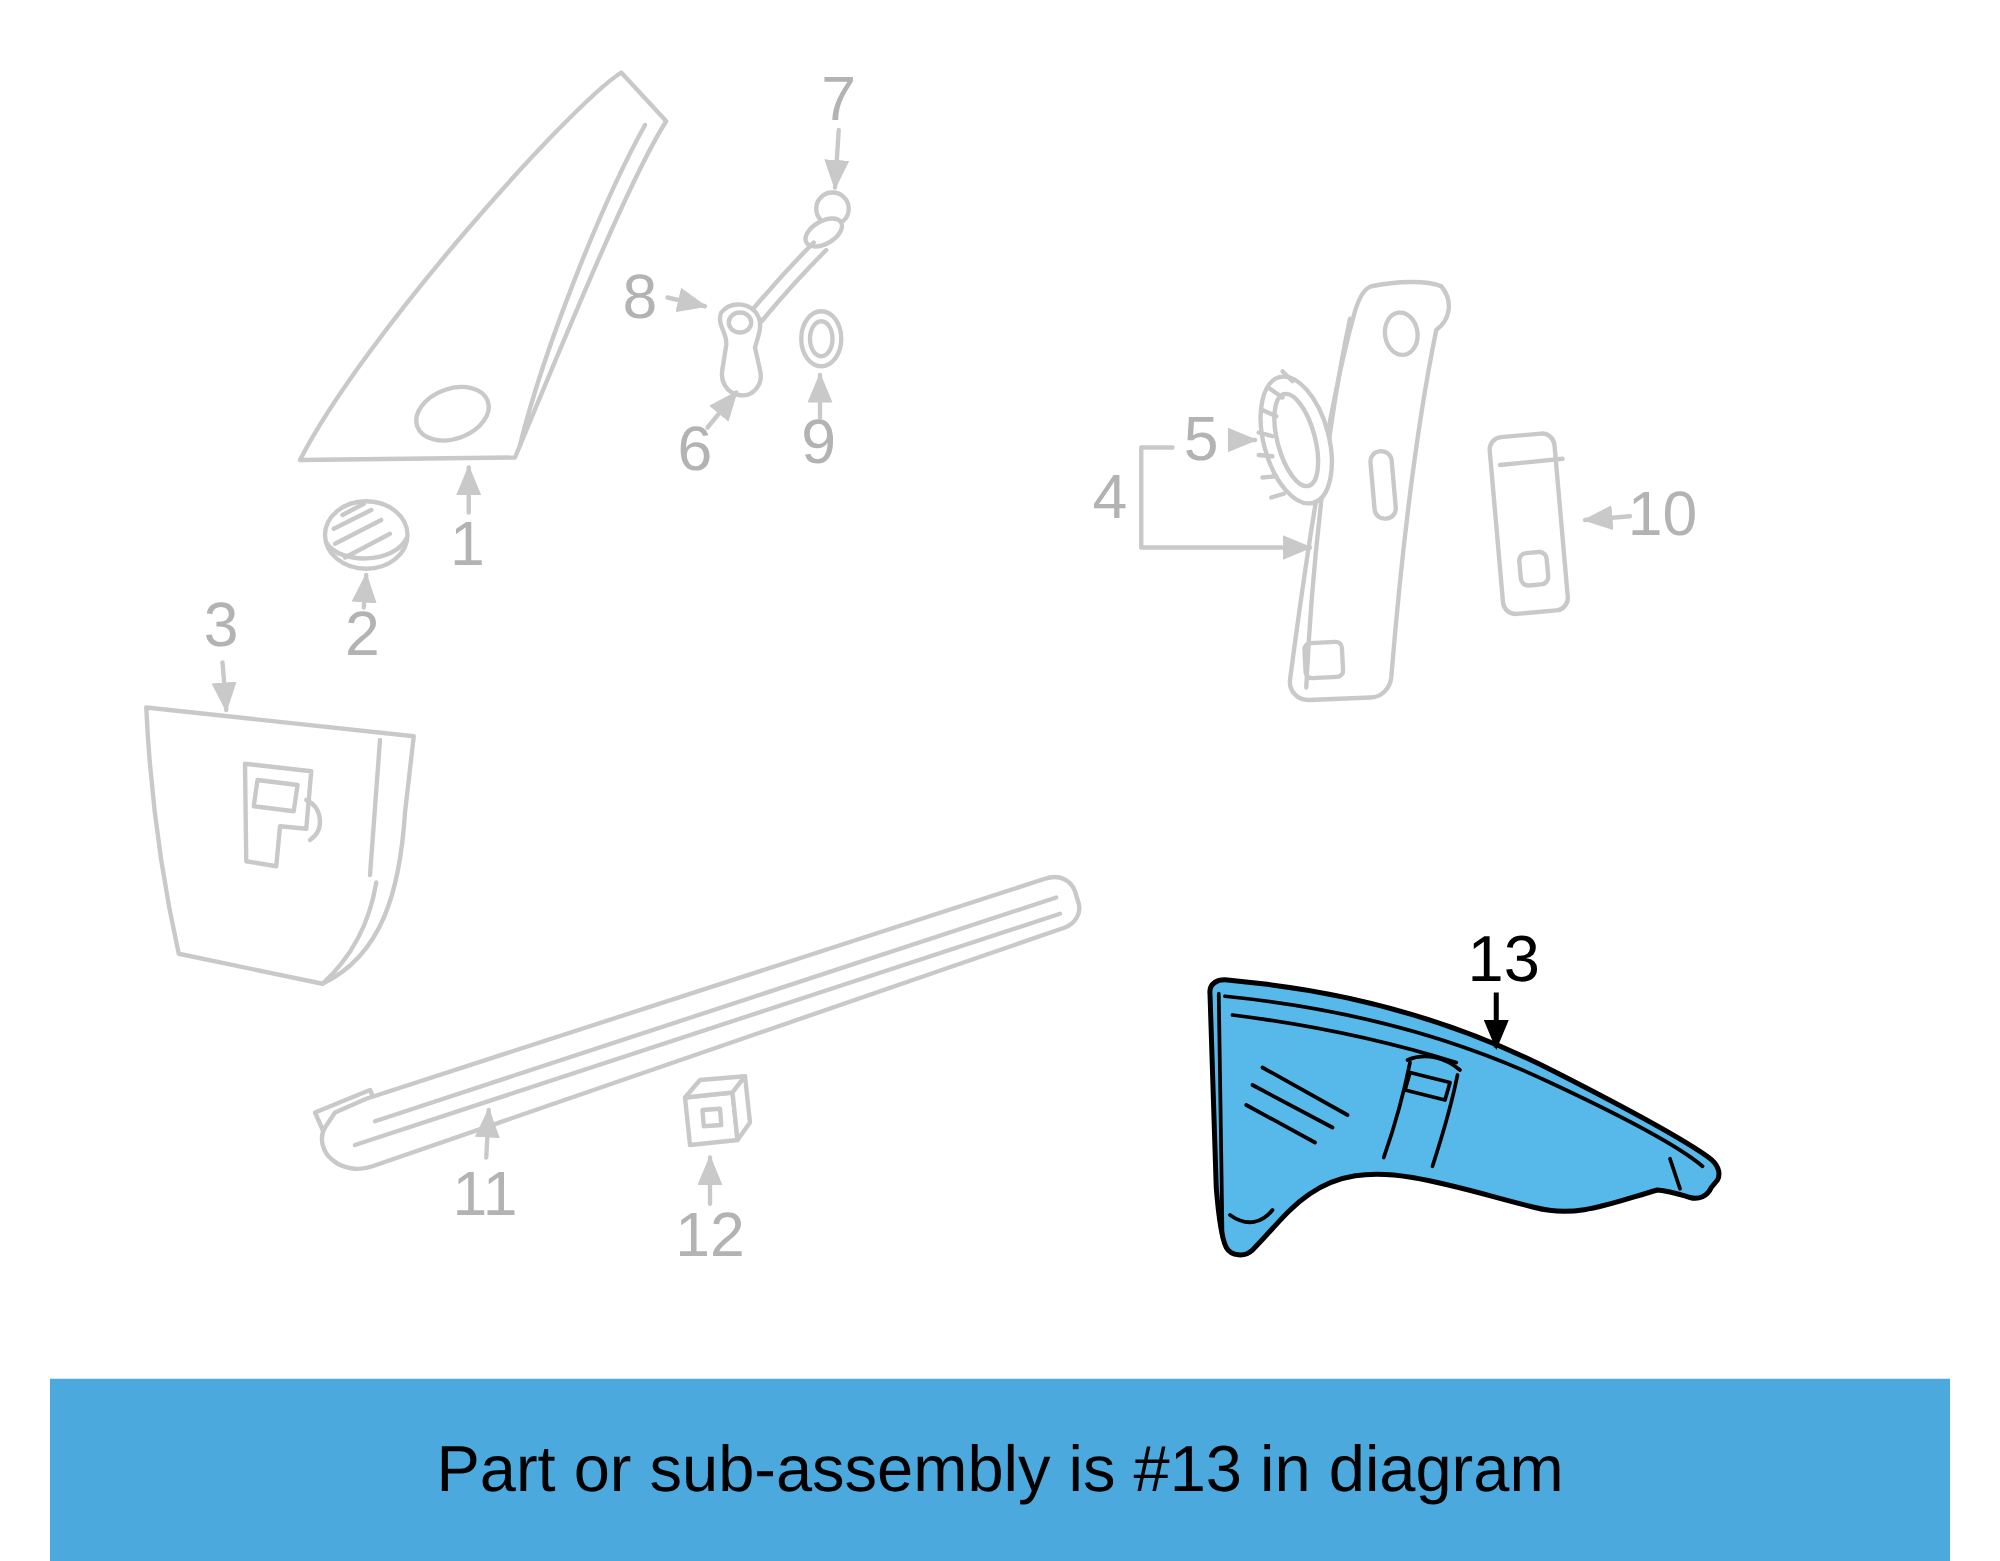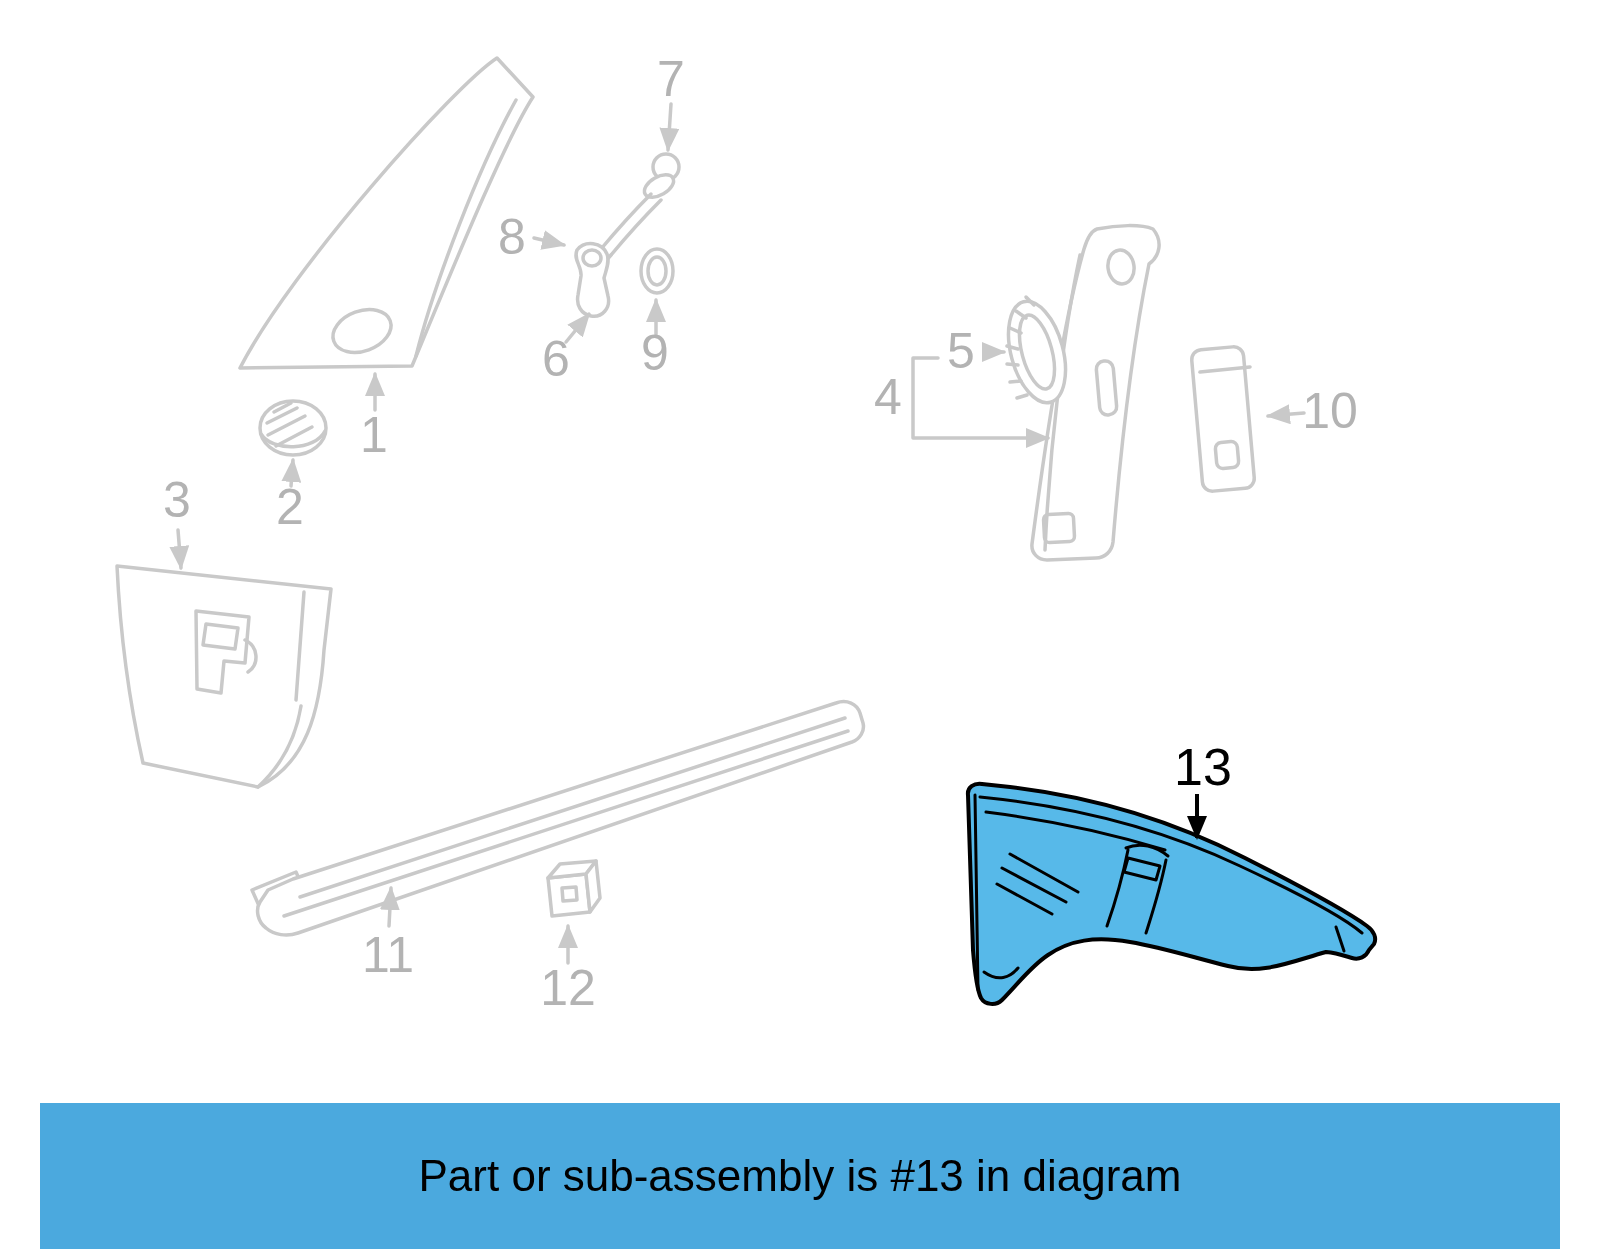--- a/index.html
+++ b/index.html
@@ -27,21 +27,21 @@
   .hl-main{fill:var(--hl-fill);stroke:var(--hl-stroke);stroke-width:4;
     stroke-linecap:round;stroke-linejoin:round;}
   .hl-detail{fill:none;stroke:var(--hl-stroke);stroke-width:3;
     stroke-linecap:round;stroke-linejoin:round;}
   .arrow-line-g{stroke:var(--line-color);stroke-width:3.5;fill:none;}
   .arrow-line-b{stroke:#000;stroke-width:4;fill:none;}
   .banner{
     position:absolute;left:40px;right:40px;top:1103px;height:146px;
     background:var(--banner-bg);color:var(--banner-fg);
     display:flex;flex-direction:column;align-items:center;justify-content:center;
-    font-size:44px;line-height:1.28;text-align:center;
+    font-size:52px;line-height:1.28;text-align:center;
   }
 </style>
 </head>
 <body>
 
 <div class="page" style="--line-color: #C9C9C9; --label-color: #B3B3B3; --hl-fill: #57B9E9; --hl-stroke: #000000; --banner-bg: #4BA9DE; --banner-fg: #000000;">
 
   <svg class="diagram-svg" width="1600" height="1105" viewBox="0 0 1600 1105">
     <defs>
       <marker id="arrG" viewBox="0 0 12 10" markerWidth="24" markerHeight="20" refX="11" refY="5" orient="auto" markerUnits="userSpaceOnUse">

